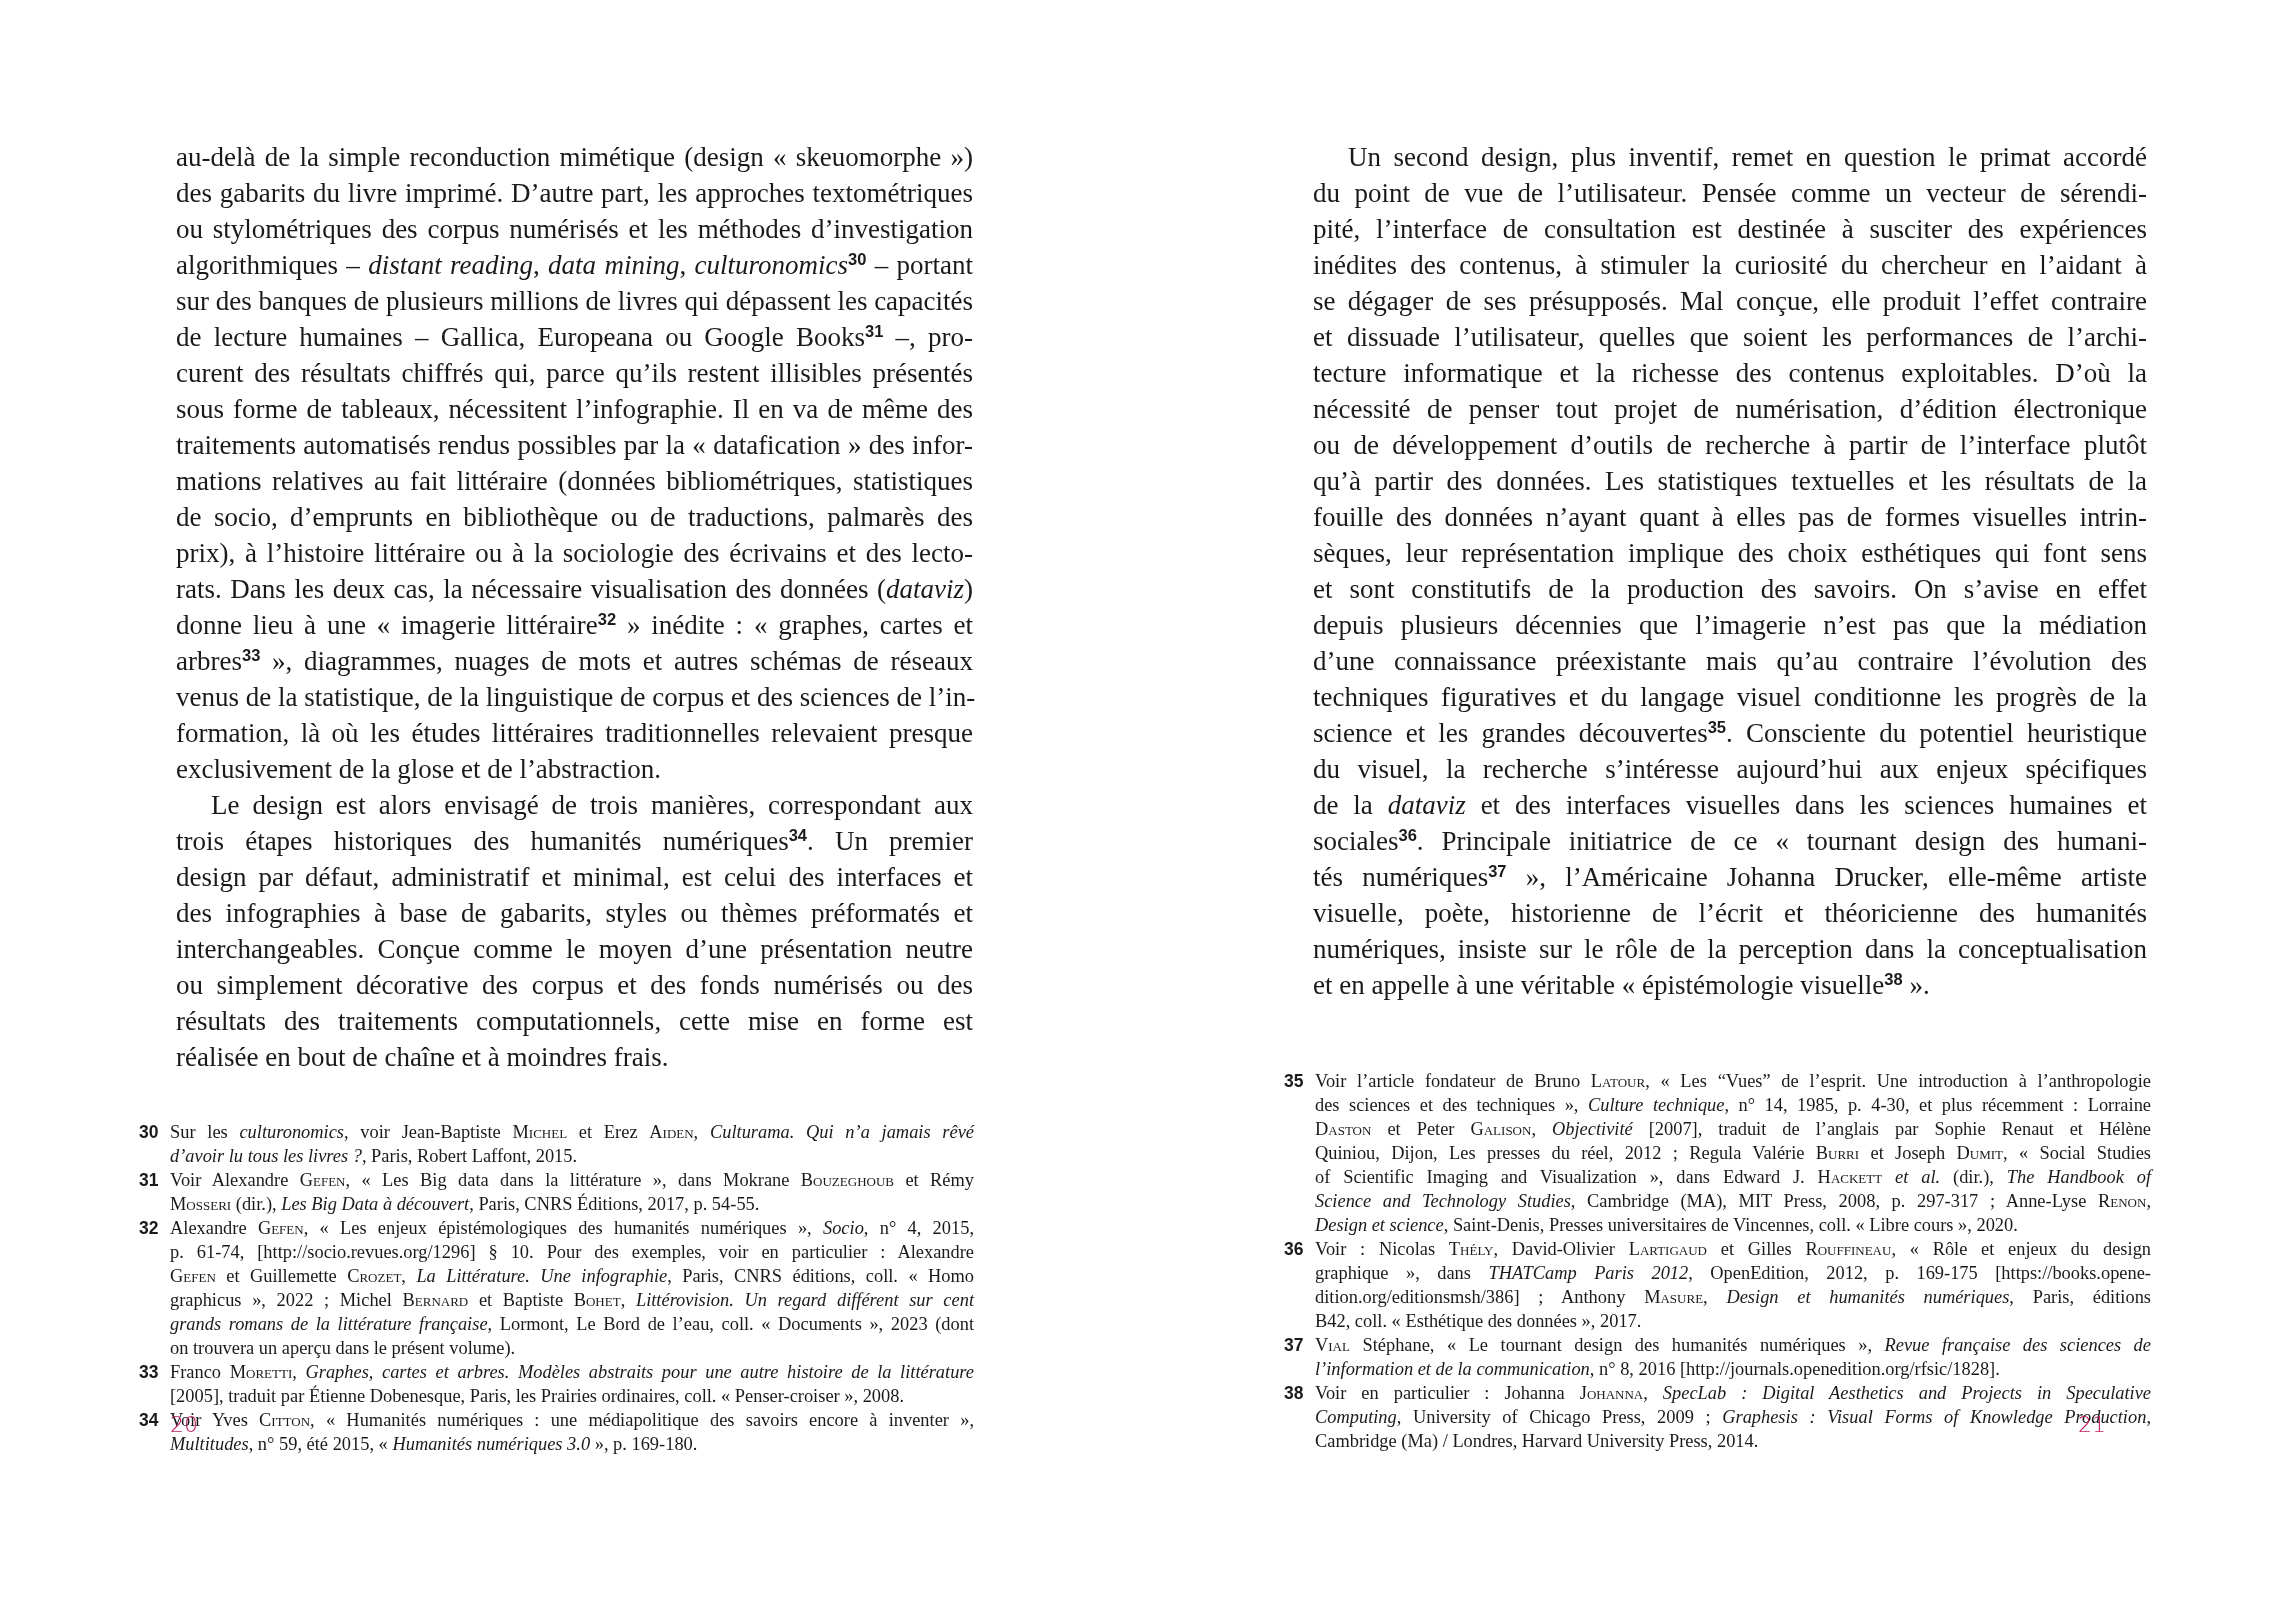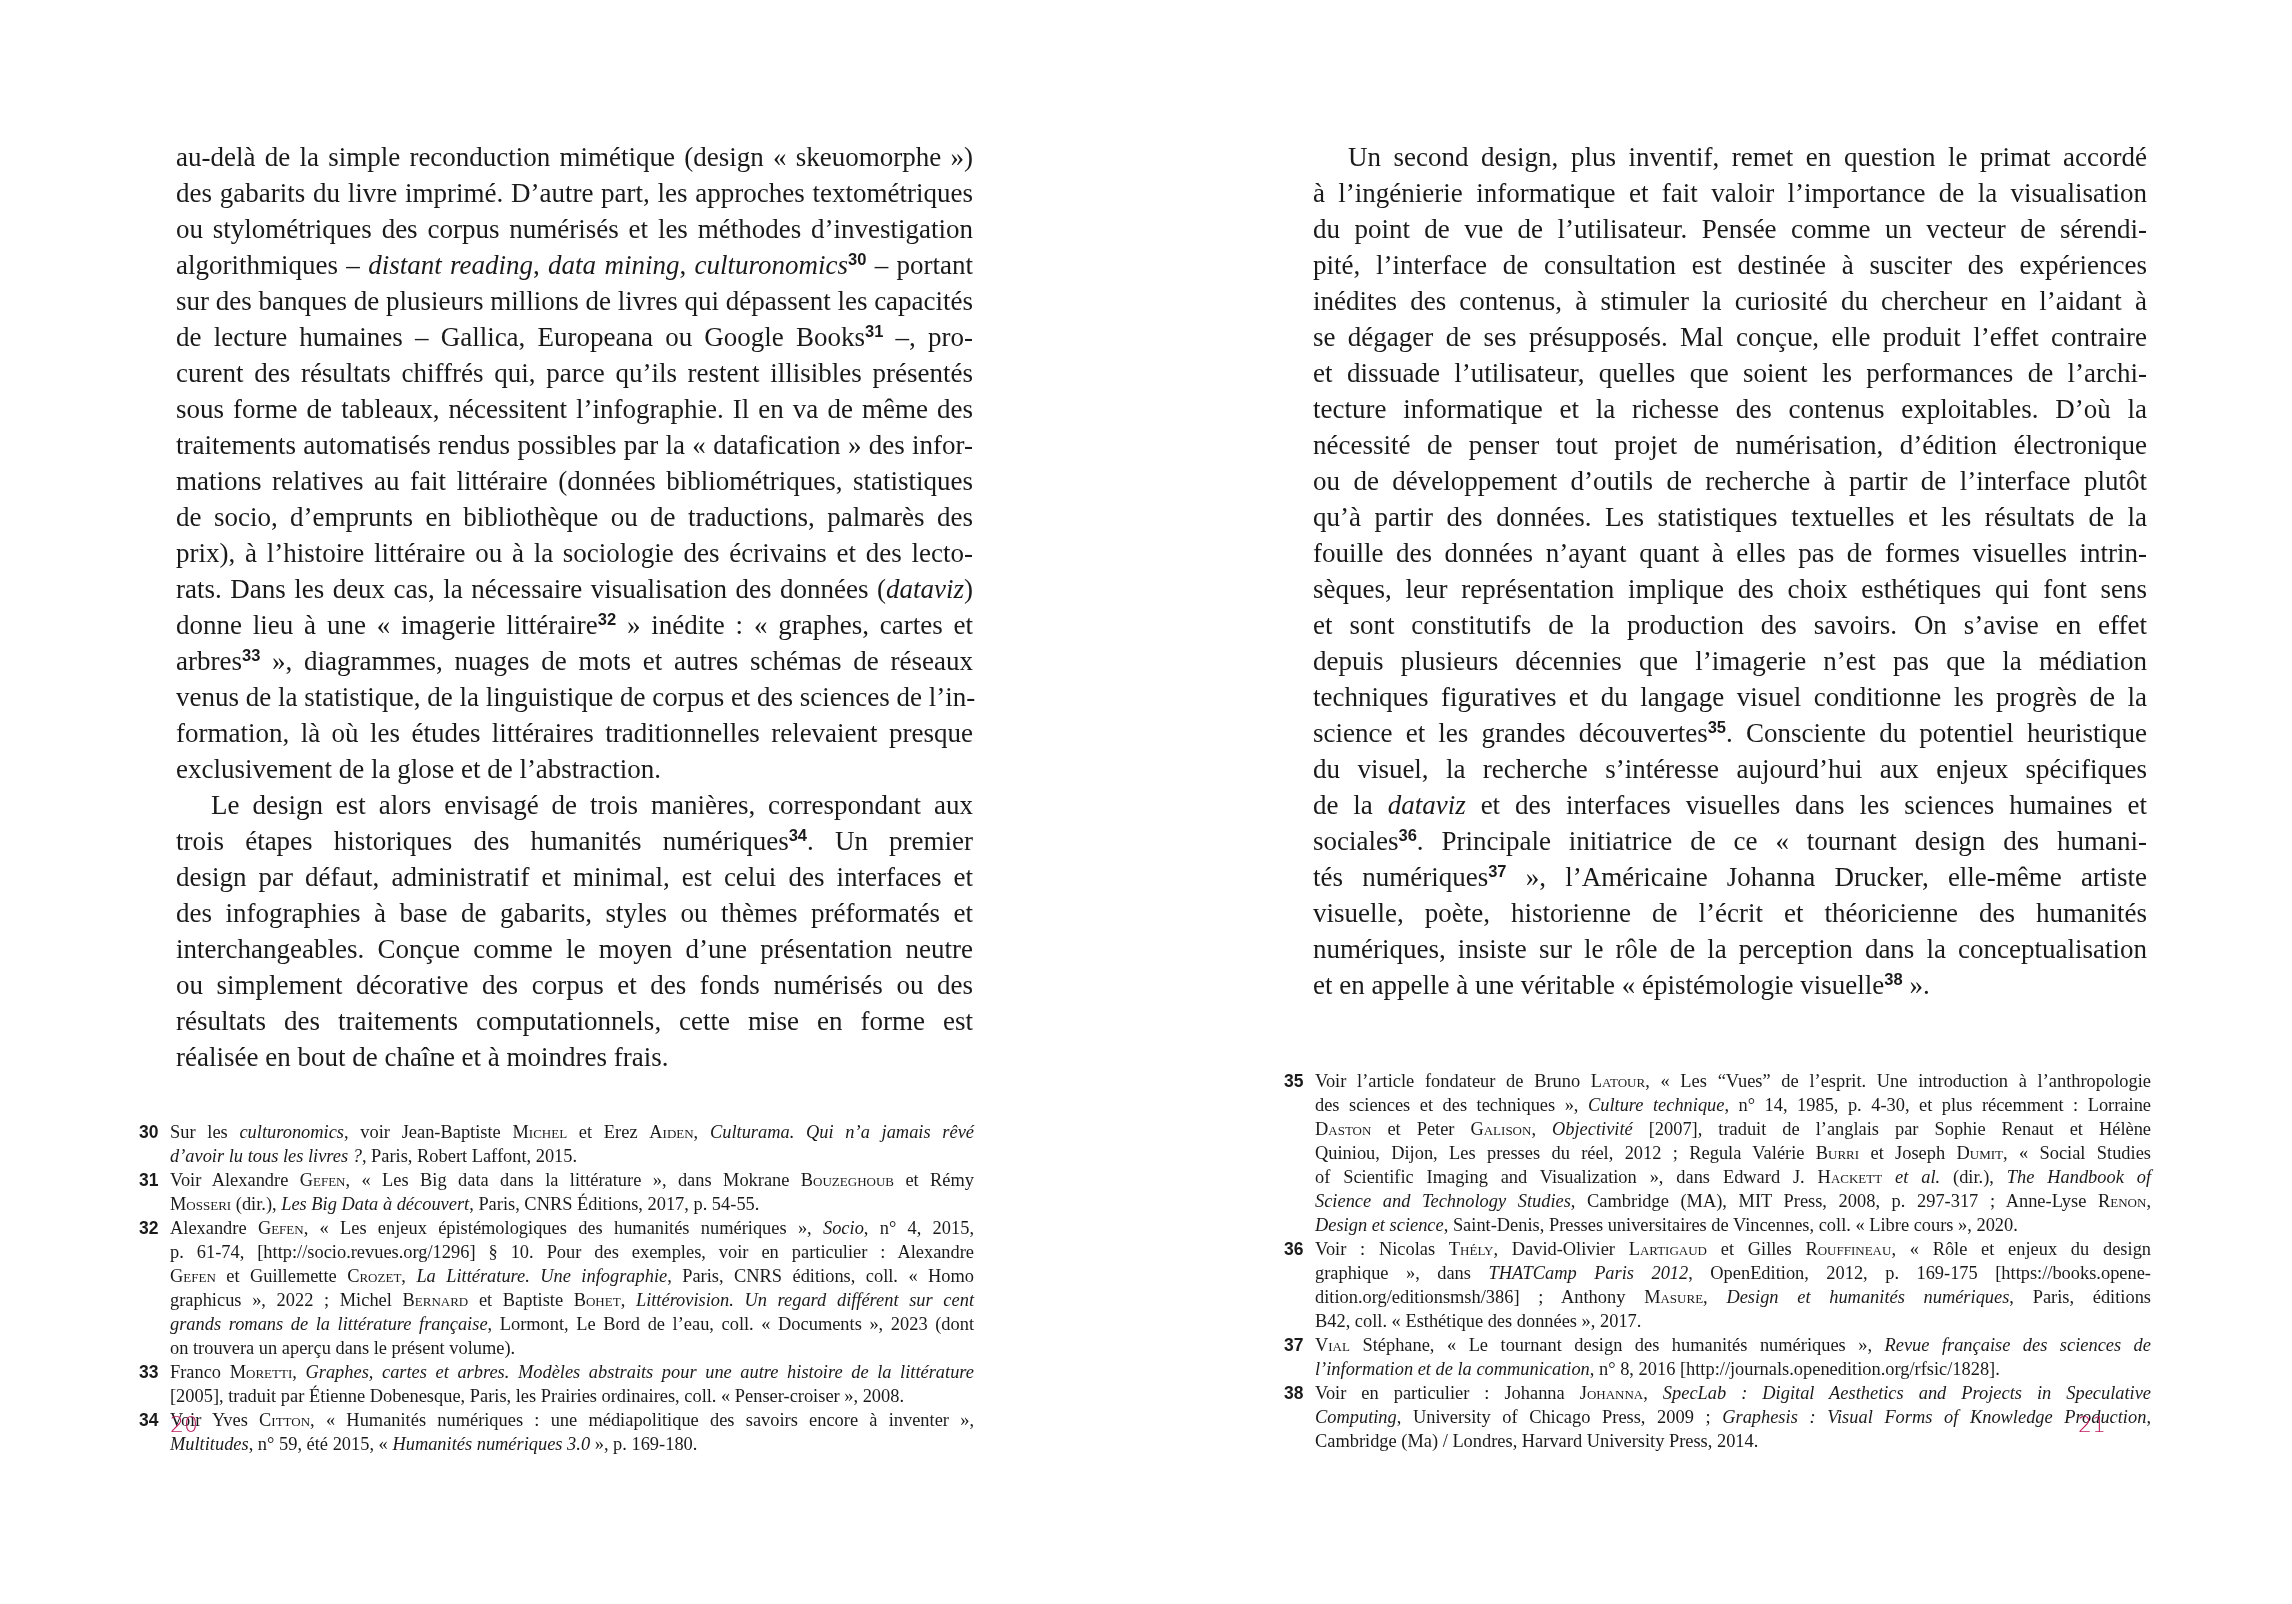--- a/index.html
+++ b/index.html
@@ -89,34 +89,34 @@
         <span class="fn-line">Voir Yves <span class="sc">Citton</span>, « Humanités numériques : une médiapolitique des savoirs encore à inventer »,</span>
         <span class="fn-line last"><em>Multitudes</em>, n° 59, été 2015, « <em>Humanités numériques 3.0</em> », p. 169-180.</span>
       </div>
     </div>
   <div class="folio">20</div>
 </div>
 
 <div class="page page-right">
   <div class="body-text">
       <span class="line indent">Un second design, plus inventif, remet en question le primat accordé</span>
-      <span class="line">à l’ingénierie informatique et fait valoir l’importance de la visualisation</span>
       <span class="line">du point de vue de l’utilisateur. Pensée comme un vecteur de sérendi-</span>
       <span class="line">pité, l’interface de consultation est destinée à susciter des expériences</span>
       <span class="line">inédites des contenus, à stimuler la curiosité du chercheur en l’aidant à</span>
       <span class="line">se dégager de ses présupposés. Mal conçue, elle produit l’effet contraire</span>
       <span class="line">et dissuade l’utilisateur, quelles que soient les performances de l’archi-</span>
       <span class="line">tecture informatique et la richesse des contenus exploitables. D’où la</span>
       <span class="line">nécessité de penser tout projet de numérisation, d’édition électronique</span>
       <span class="line">ou de développement d’outils de recherche à partir de l’interface plutôt</span>
       <span class="line">qu’à partir des données. Les statistiques textuelles et les résultats de la</span>
       <span class="line">fouille des données n’ayant quant à elles pas de formes visuelles intrin-</span>
       <span class="line">sèques, leur représentation implique des choix esthétiques qui font sens</span>
       <span class="line">et sont constitutifs de la production des savoirs. On s’avise en effet</span>
       <span class="line">depuis plusieurs décennies que l’imagerie n’est pas que la médiation</span>
+      <span class="line">d’une connaissance préexistante mais qu’au contraire l’évolution des</span>
       <span class="line">techniques figuratives et du langage visuel conditionne les progrès de la</span>
       <span class="line">science et les grandes découvertes<span class="note-ref">35</span>. Consciente du potentiel heuristique</span>
       <span class="line">du visuel, la recherche s’intéresse aujourd’hui aux enjeux spécifiques</span>
       <span class="line">de la <em>dataviz</em> et des interfaces visuelles dans les sciences humaines et</span>
       <span class="line">sociales<span class="note-ref">36</span>. Principale initiatrice de ce « tournant design des humani-</span>
       <span class="line">tés numériques<span class="note-ref">37</span> », l’Américaine Johanna Drucker, elle-même artiste</span>
       <span class="line">visuelle, poète, historienne de l’écrit et théoricienne des humanités</span>
       <span class="line">numériques, insiste sur le rôle de la perception dans la conceptualisation</span>
       <span class="line last">et en appelle à une véritable « épistémologie visuelle<span class="note-ref">38</span> ».</span>
     </div>

